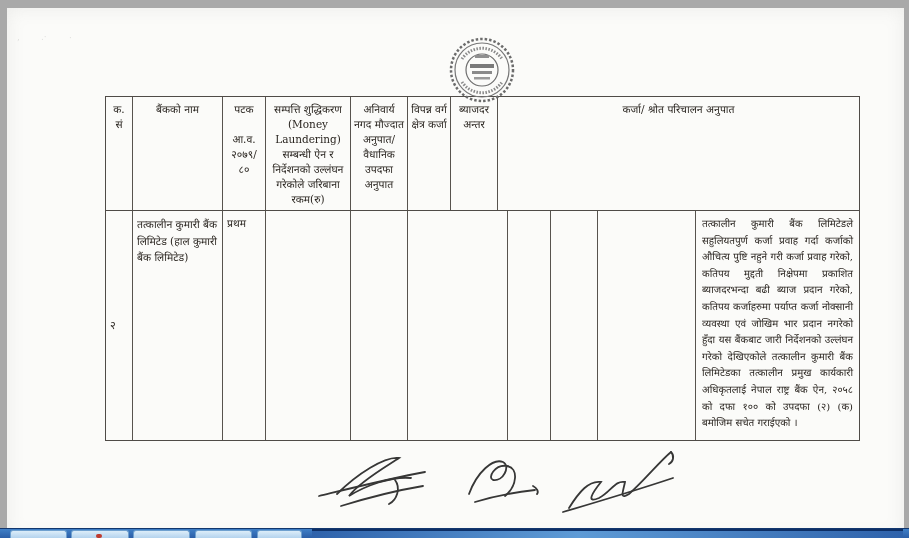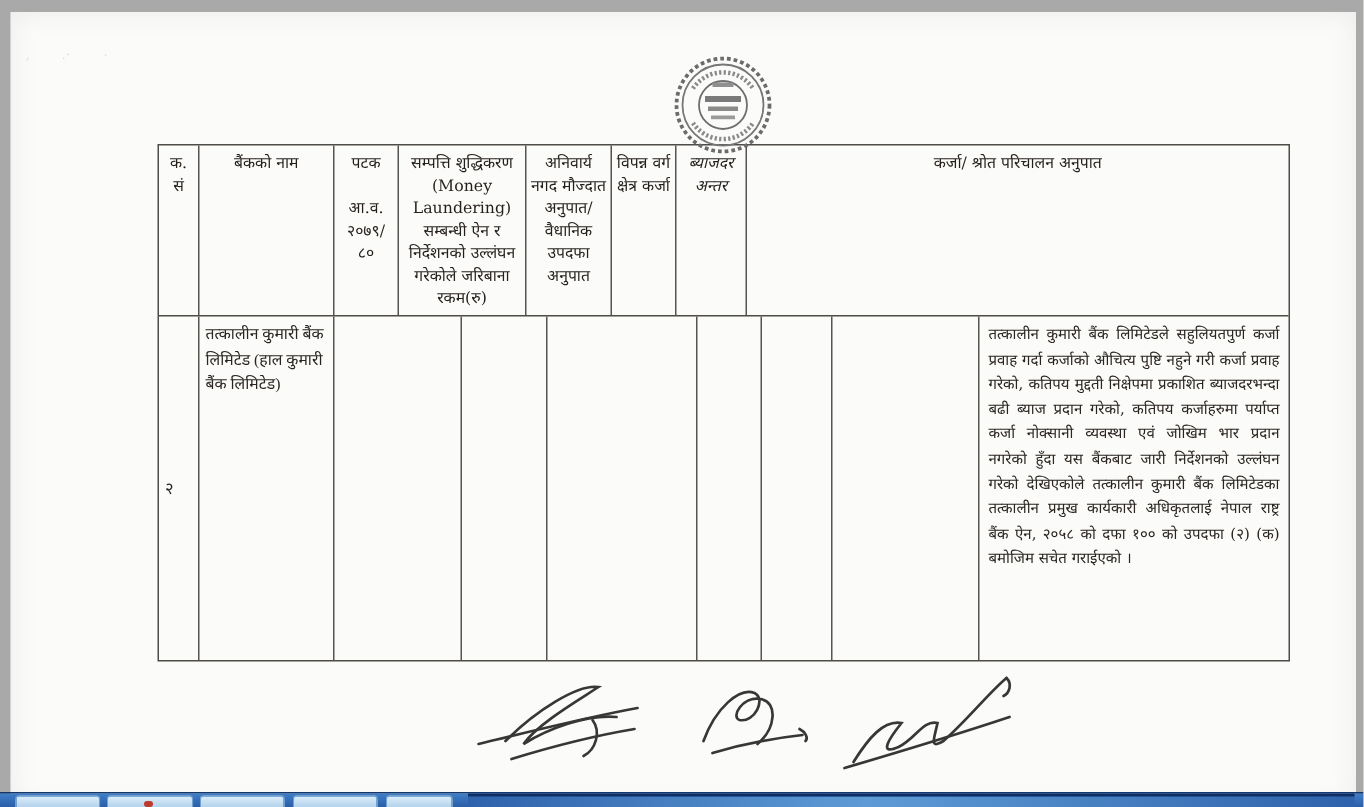--- a/index.html
+++ b/index.html
@@ -30,26 +30,26 @@
   }
   .tr { display:flex; width:100%; }
   .tr.header { height:114px; border-bottom:1px solid #4f4b47; }
   .tr.datarow { height:229px; }
   .cell {
     border-right:1px solid #57534e; padding:4px 3px;
     font-size:10.5px; line-height:15px; overflow:hidden;
   }
   .cell:last-child { border-right:none; flex:1; }
   .c0{width:27px;} .c1{width:90px;} .c2{width:43px;} .c3{width:85px;}
-  .c4{width:57px;} .c5{width:100px;} .c6{width:43px;} .c7{width:47px;font-style:italic;}
+  .c4{width:57px;} .c5{width:100px;} .c6{width:43px;} .c7{width:47px;}
   .c8{width:98px;} .c9{width:165px;}
   .header .cell { text-align:center; padding-top:5px; color:#241f1a; }
   .prelines { white-space:pre-line; }
   .cell-serial { display:flex; align-items:center; padding-left:4px; font-size:11px; }
-  .cell-bank { padding:5px 4px; line-height:16.5px;font-family:Liberation Serif, serif; }
+  .cell-bank { padding:5px 4px; line-height:16.5px; }
   .cell-times { padding:5px 4px; }
   .cell-other { text-align:justify; padding:5px 6px; line-height:16.6px; font-size:10px; }
 
   
   .signatures { position:absolute; left:300px; top:438px; width:390px; height:78px; z-index:2; }
 
   
   .taskbar {
     position:absolute; left:0; right:0; bottom:0; height:10px;
     background:linear-gradient(180deg,#3f7fc7,#2b5ea7);
@@ -129,20 +129,21 @@
 ८०</div>
       <div class="cell c3">सम्पत्ति शुद्धिकरण (Money Laundering) सम्बन्धी ऐन र निर्देशनको उल्लंघन गरेकोले जरिबाना रकम(रु)</div>
       <div class="cell c4">अनिवार्य नगद मौज्दात अनुपात/ वैधानिक उपदफा अनुपात</div>
       <div class="cell c6">विपन्न वर्ग क्षेत्र कर्जा</div>
       <div class="cell c7">ब्याजदर अन्तर</div>
       <div class="cell c8">कर्जा/ श्रोत परिचालन अनुपात</div>
     </div>
     <div class="tr datarow">
       <div class="cell c0 cell-serial">२</div>
       <div class="cell c1 cell-bank">तत्कालीन कुमारी बैंक लिमिटेड (हाल कुमारी बैंक लिमिटेड)</div>
+      <div class="cell c2 cell-times">प्रथम</div>
       <div class="cell c3"></div>
       <div class="cell c4"></div>
       <div class="cell c5"></div>
       <div class="cell c6"></div>
       <div class="cell c7"></div>
       <div class="cell c8"></div>
       <div class="cell c9 cell-other">तत्कालीन कुमारी बैंक लिमिटेडले सहुलियतपुर्ण कर्जा प्रवाह गर्दा कर्जाको औचित्य पुष्टि नहुने गरी कर्जा प्रवाह गरेको, कतिपय मुद्दती निक्षेपमा प्रकाशित ब्याजदरभन्दा बढी ब्याज प्रदान गरेको, कतिपय कर्जाहरुमा पर्याप्त कर्जा नोक्सानी व्यवस्था एवं जोखिम भार प्रदान नगरेको हुँदा यस बैंकबाट जारी निर्देशनको उल्लंघन गरेको देखिएकोले तत्कालीन कुमारी बैंक लिमिटेडका तत्कालीन प्रमुख कार्यकारी अधिकृतलाई नेपाल राष्ट्र बैंक ऐन, २०५८ को दफा १०० को उपदफा (२) (क) बमोजिम सचेत गराईएको ।</div>
     </div>
   </div>
 </div>

